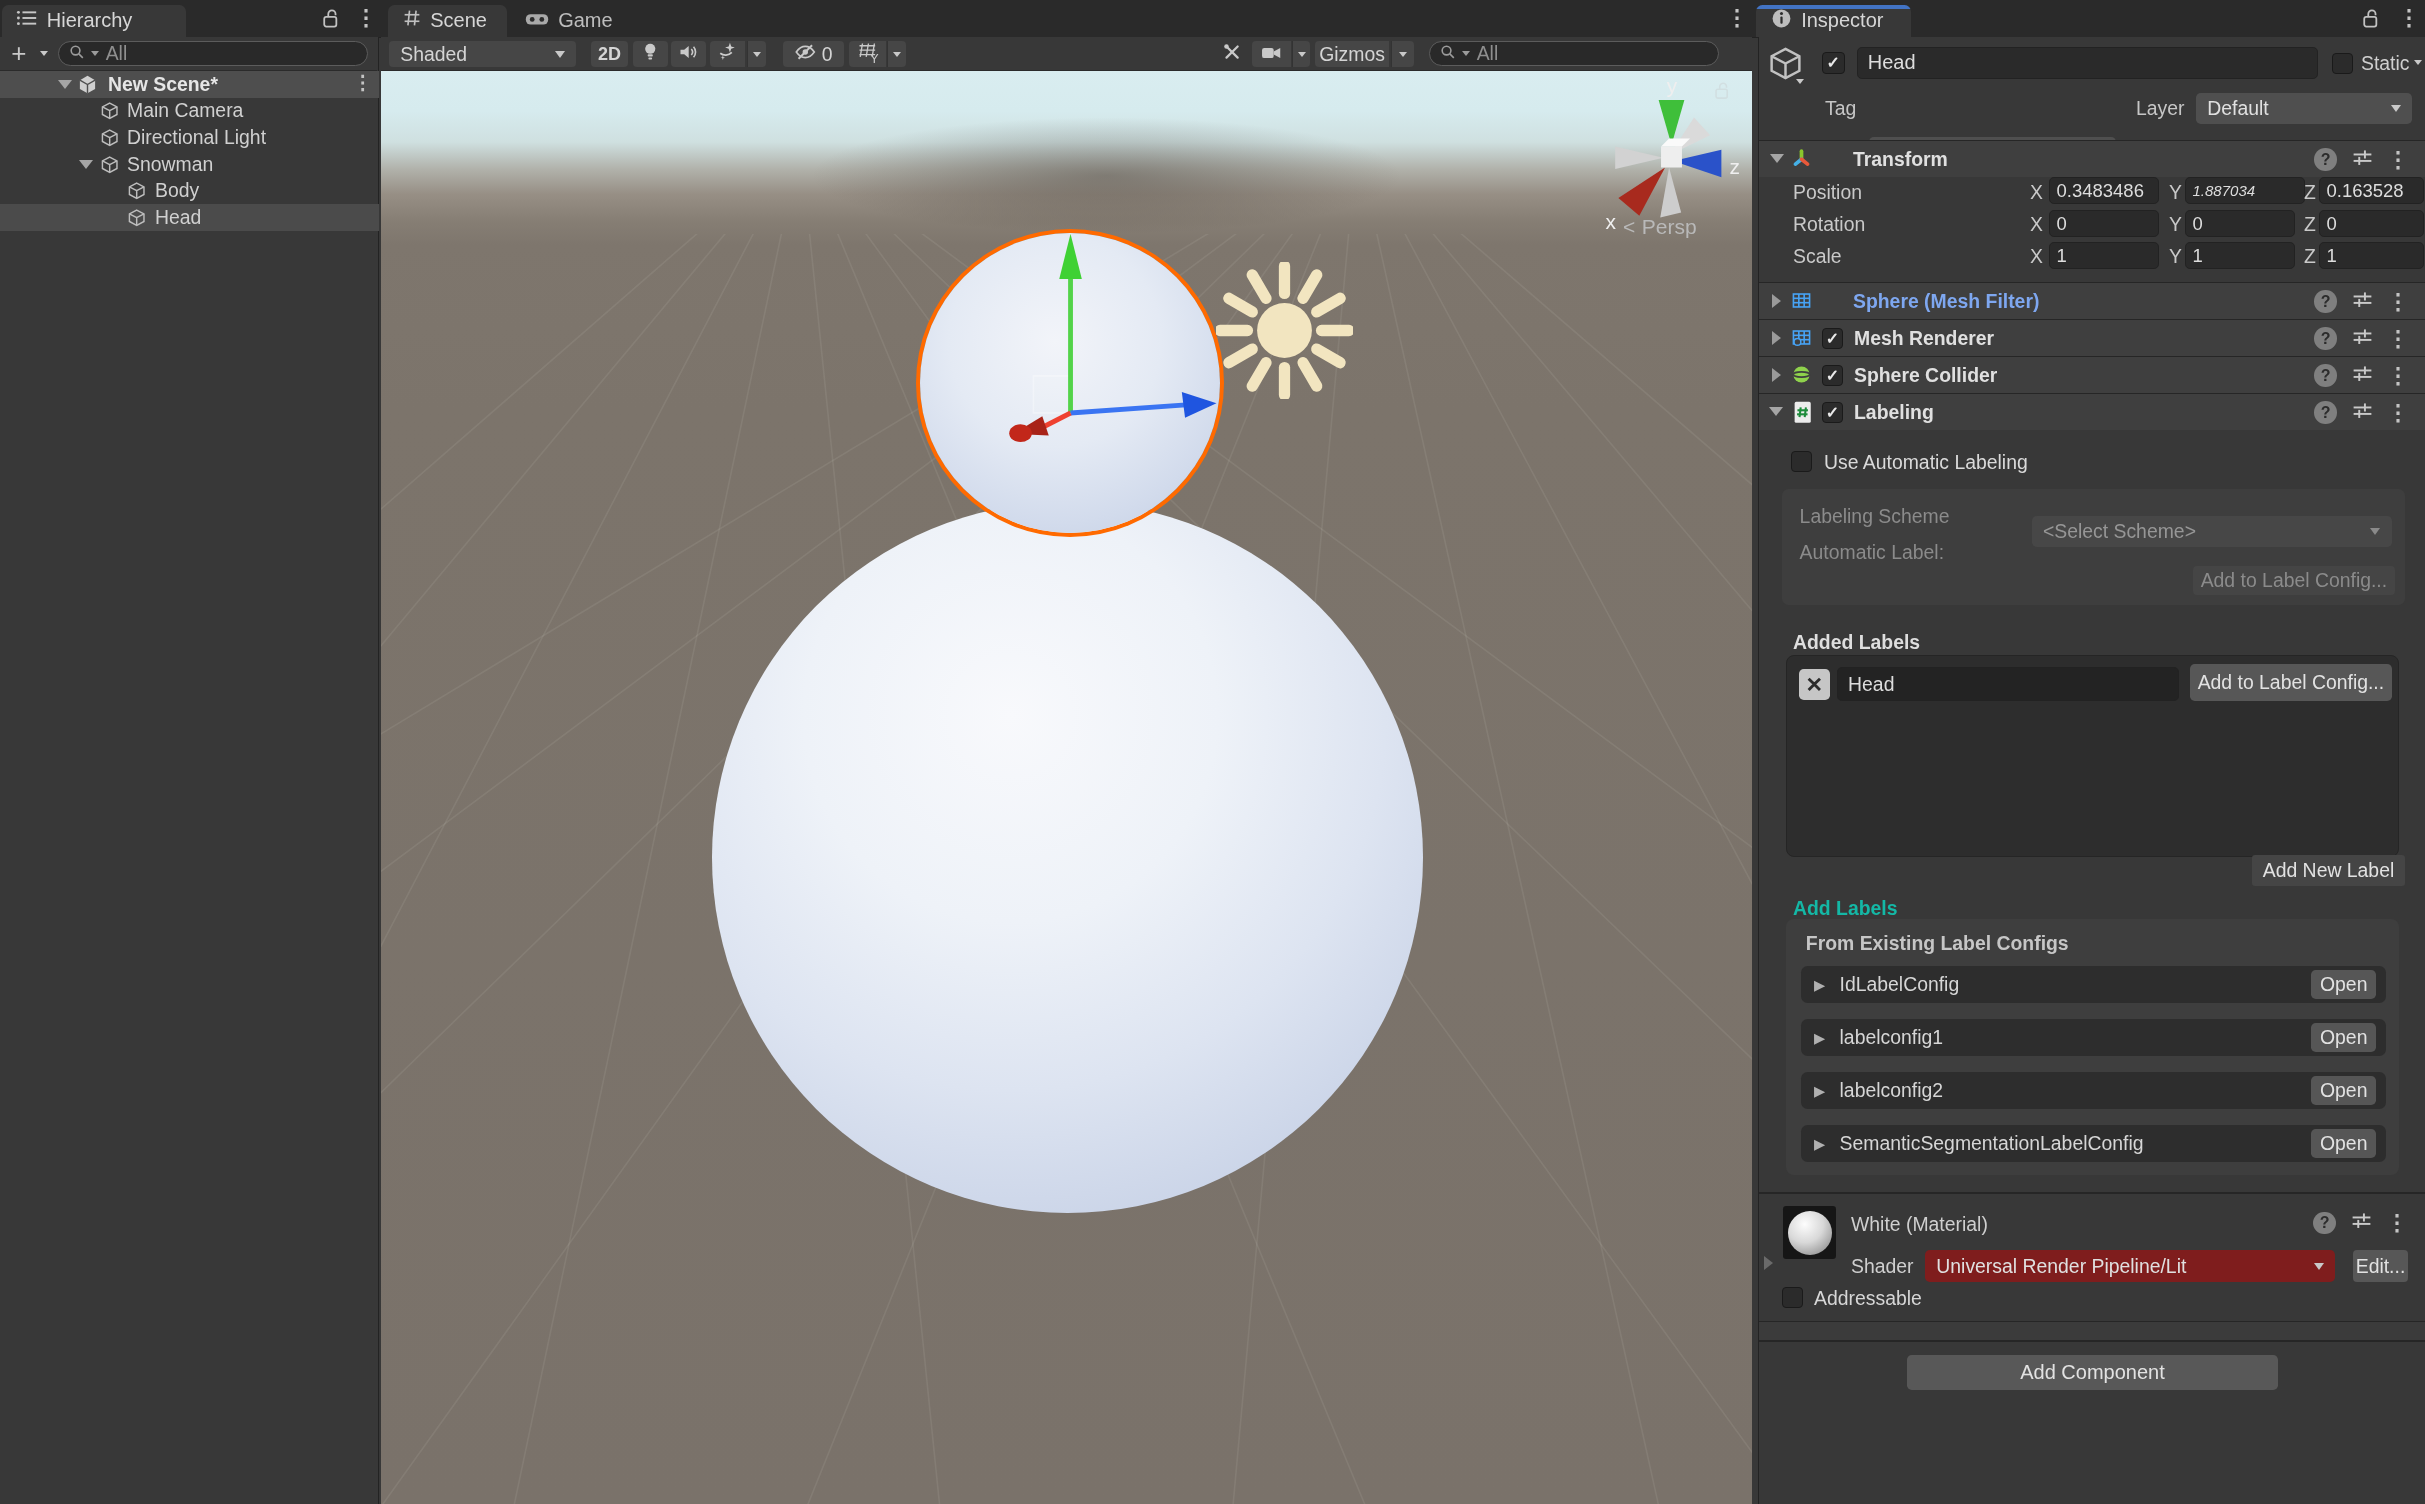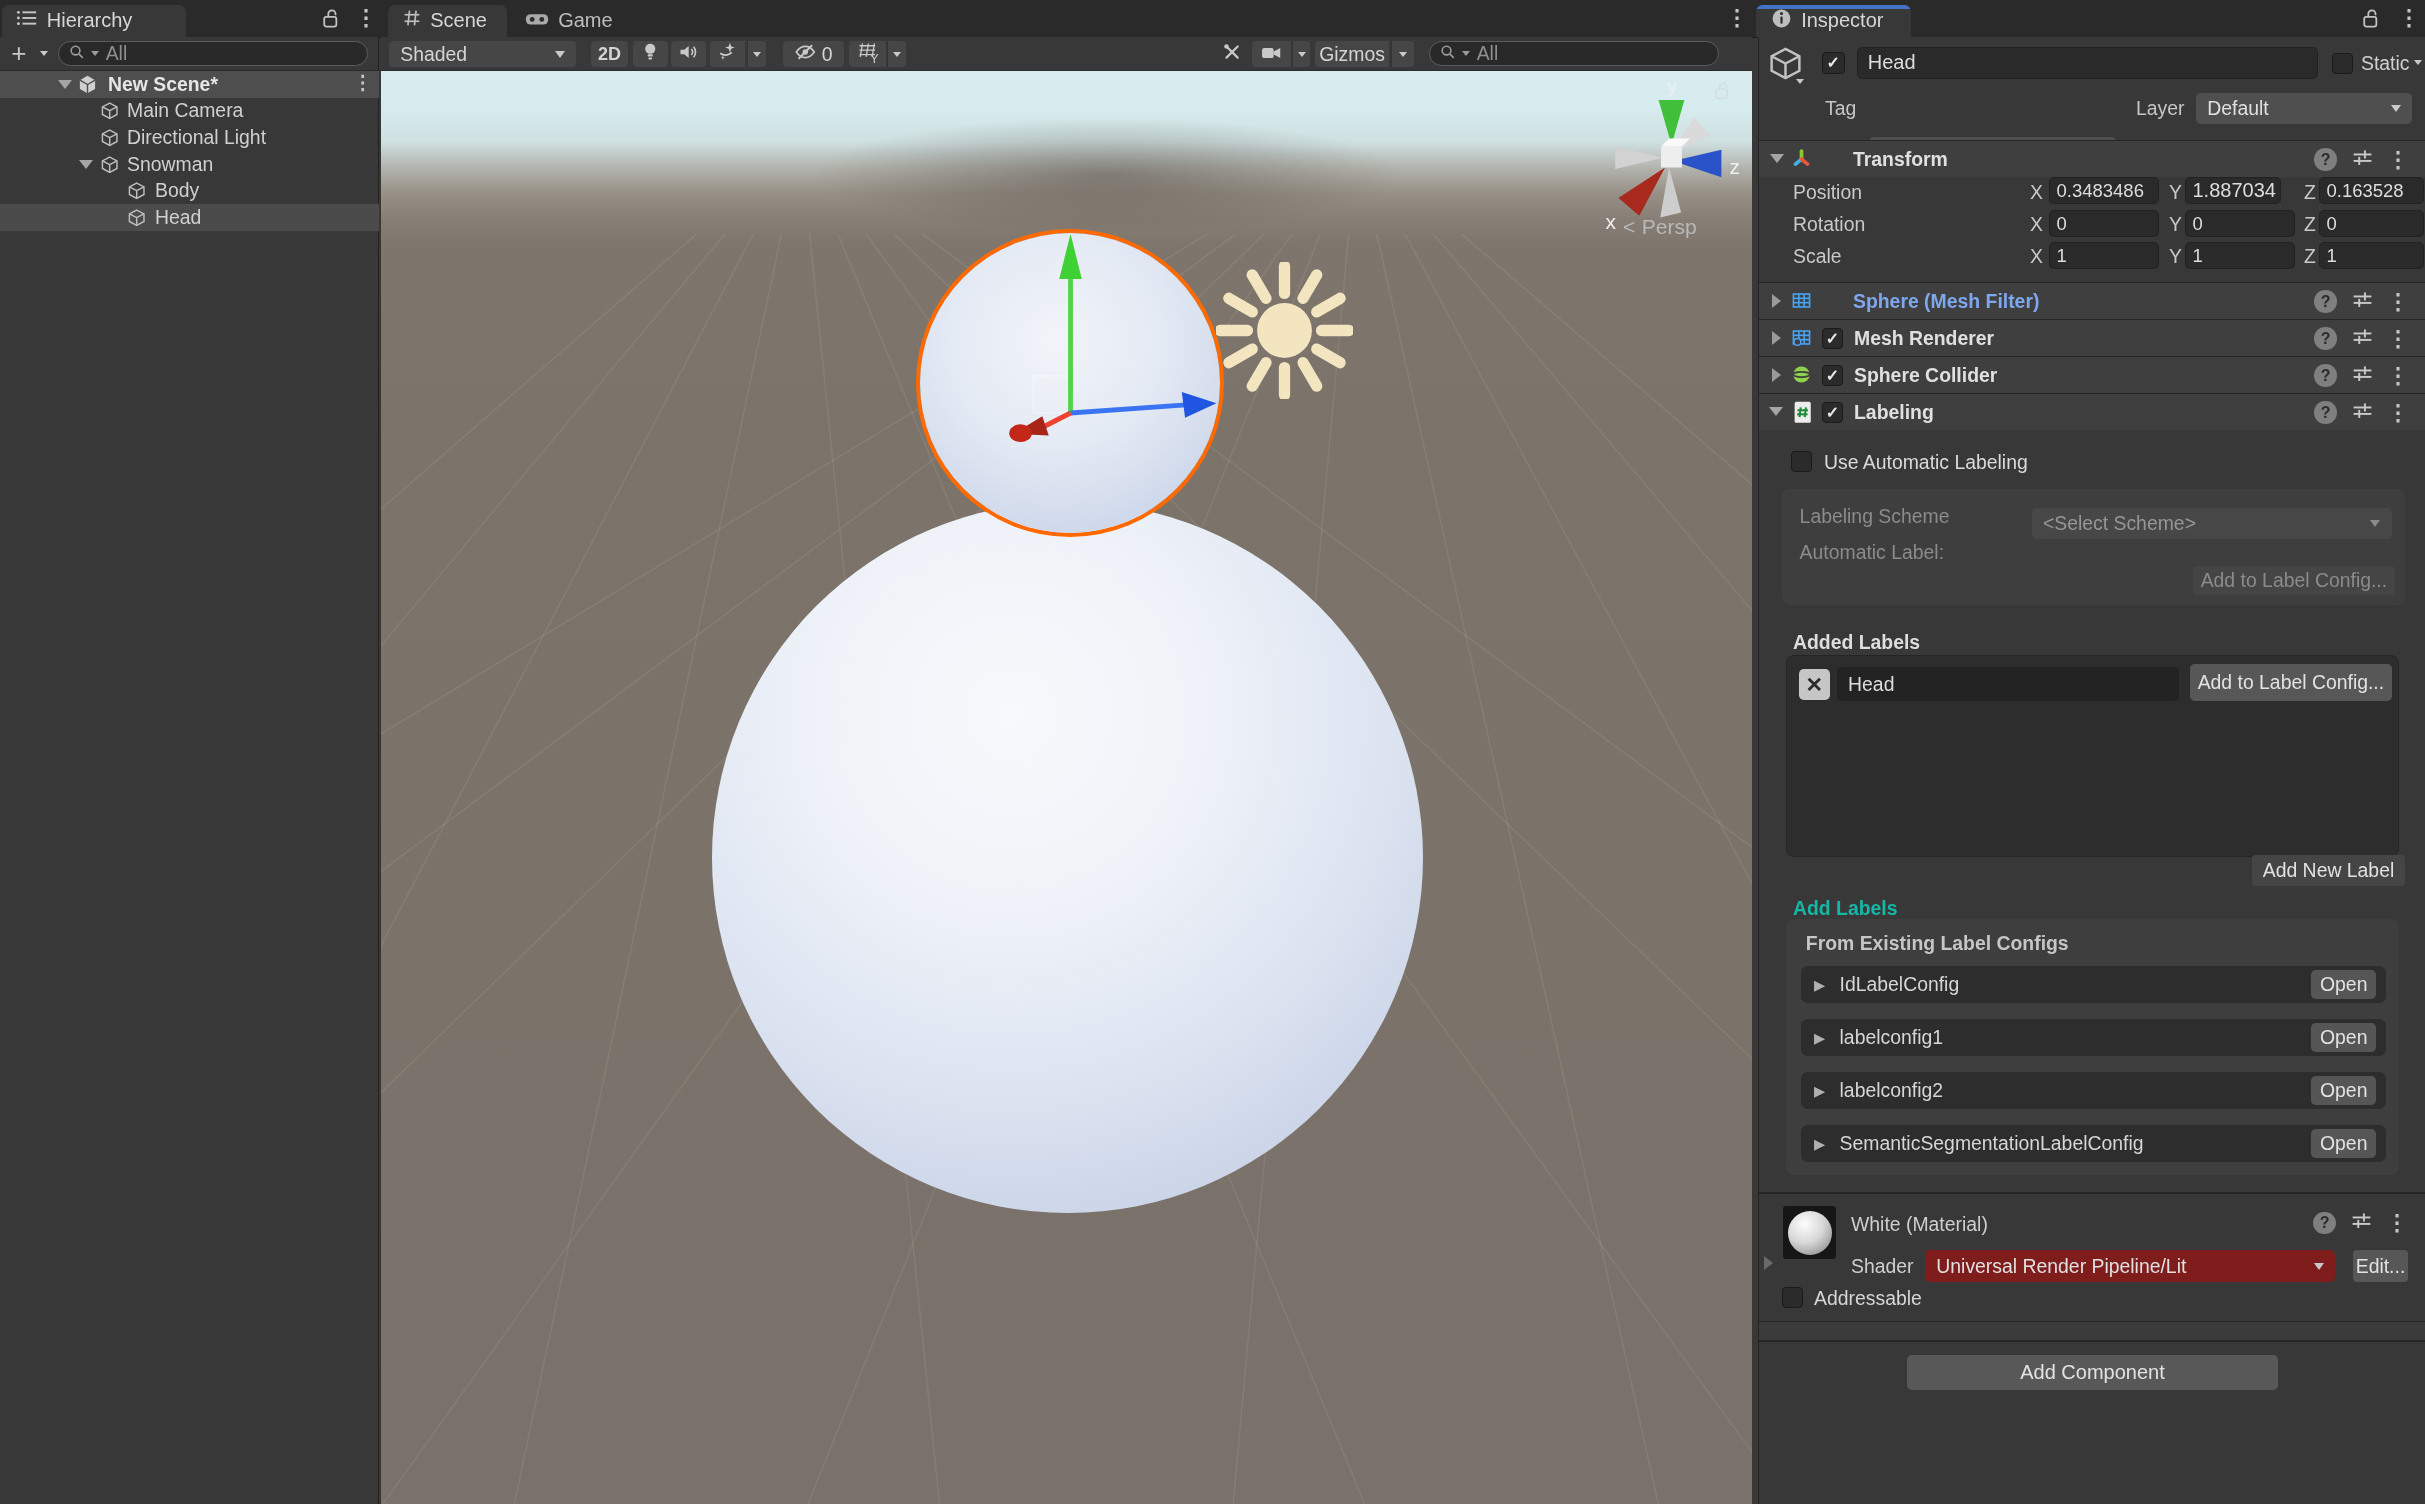--- a/index.html
+++ b/index.html
@@ -395,21 +395,21 @@
             </svg></span>
         <span class="kebab">⋮</span>
       </div>
     </div>
     <span class="abs" style="left:34px;top:144px;color:#c9c9c9;">Position</span>
     <span class="abs" style="left:271px;top:144px;color:#c9c9c9;">X</span>
     <div class="field" style="left:290px;top:140px;width:110px;height:27.4px;font-size:18.5px;padding:0 6.5px;">
         <span>0.3483486</span>
       </div>
     <span class="abs" style="left:410px;top:144px;color:#c9c9c9;">Y</span>
-    <div class="field" style="left:426px;top:140px;width:96px;height:27.4px;font-size:20px;padding:0 6.5px;">
+    <div class="field" style="left:426px;top:140px;width:120px;height:27.4px;font-size:15px;padding:0 6.5px;font-style:italic;">
         <span>1.887034</span>
       </div>
     <span class="abs" style="left:545px;top:144px;color:#c9c9c9;">Z</span>
     <div class="field" style="left:560px;top:140px;width:105px;height:27.4px;font-size:18.5px;padding:0 6.5px;">
         <span>0.163528</span>
       </div>
 
     <span class="abs" style="left:34px;top:176px;color:#c9c9c9;">Rotation</span>
     <span class="abs" style="left:271px;top:176px;color:#c9c9c9;">X</span>
     <div class="field" style="left:290px;top:173px;width:110px;height:27.4px;font-size:18.5px;padding:0 6.5px;">
@@ -545,21 +545,21 @@
             </svg></span>
         <span class="kebab">⋮</span>
       </div>
     </div>
 
     <div class="cb" style="left:32px;top:414px;width:21px;height:21px;"></div>
     <span class="abs" style="left:65px;top:414px;color:#dadada;">Use Automatic Labeling</span>
 
     <div class="abs" style="left:22.6px;top:452px;width:623px;height:116px;background:#3e3e3e;border-radius:6.5px;">
       <span class="abs dim" style="left:18px;top:16px;">Labeling Scheme</span>
-      <div class="drop" style="left:250px;top:19px;width:360px;height:31px;background:#474747;color:#969696;">
+      <div class="drop" style="left:250px;top:27px;width:360px;height:31px;background:#474747;color:#969696;">
         <span>&lt;Select Scheme&gt;</span>
           <span class="caret" style="border-top-color:#8a8a8a;"></span>
       </div>
       <span class="abs dim" style="left:18px;top:52px;">Automatic Label:</span>
       <div class="gbtn" style="right:9.7px;top:77px;width:202px;height:29px;background:#454545;color:#8b8b8b;border-radius:4px;">
           <span>Add to Label Config...</span>
         </div>
     </div>
 
     <span class="abs bold" style="left:34px;top:594px;color:#dedede;">Added Labels</span>

